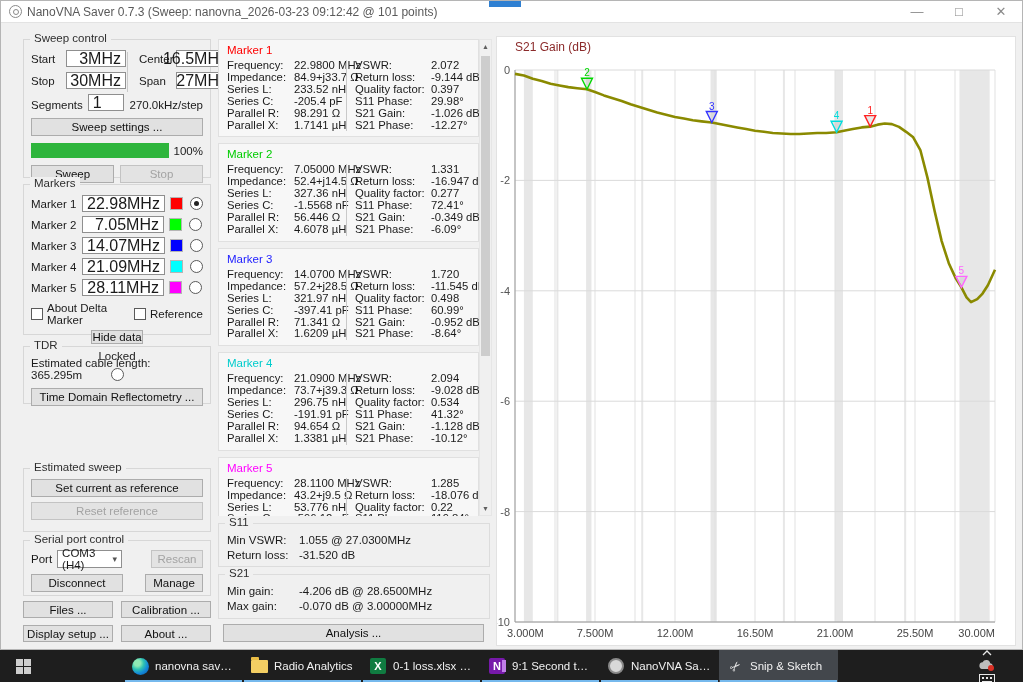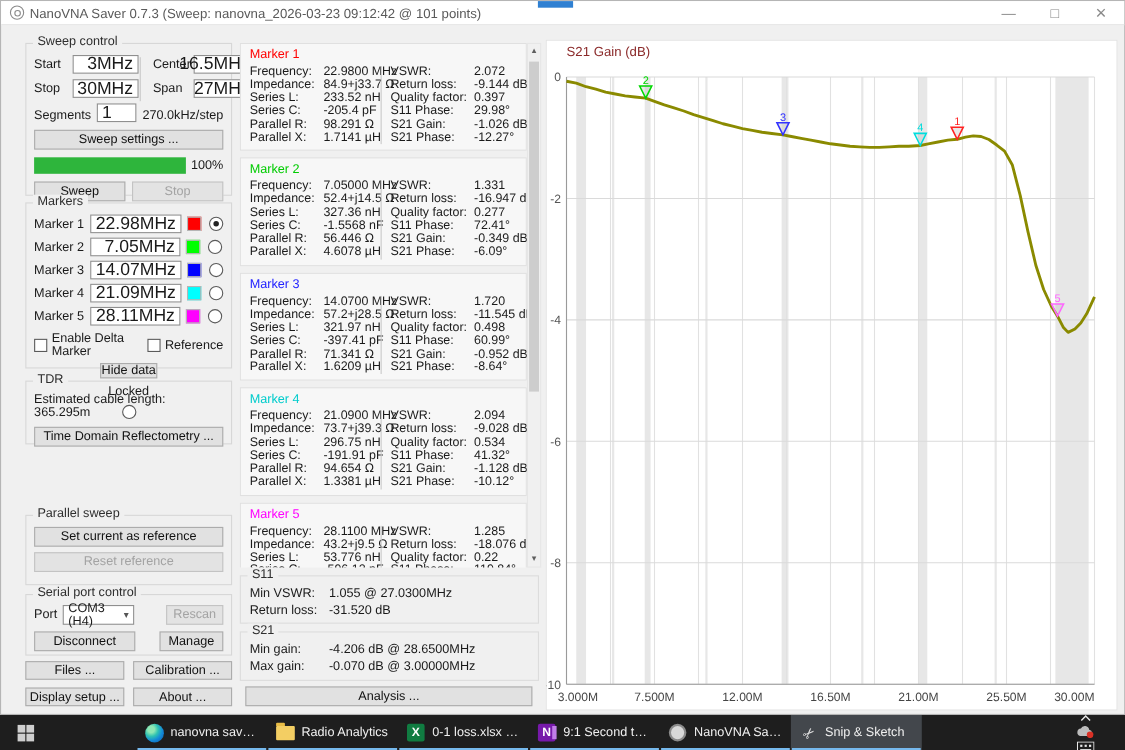--- a/index.html
+++ b/index.html
@@ -215,42 +215,42 @@
             </div>
             <div class="mk-row">
               <span class="lbl">Marker 5</span>
               <div class="inp right">28.11MHz</div>
               <span class="swatch" style="background:#ff00ff"></span>
               <span class="radio "></span>
             </div>
           </div>
         <div class="chk-row">
           <span class="chk"></span>
-          <span>Enable Delta Marker</span>
+          <span>About Delta Marker</span>
           <span class="chk" style="margin-left:6px;"></span>
           <span>Reference</span>
         </div>
         <div class="hd-row">
           <div class="btn">Hide data</div>
           <span class="lbl">Locked</span>
           <span class="radio"></span>
         </div>
       </div>
     </div>
 
     <div class="groupbox" style="top:323px;height:58px;">
       <span class="gb-title">TDR</span>
       <div class="gb-inner">
         <div class="mono-line">Estimated cable length:  365.295m</div>
         <div class="btn">Time Domain Reflectometry ...</div>
       </div>
     </div>
 
     <div class="groupbox" style="top:445px;height:64px;">
-      <span class="gb-title">Parallel sweep</span>
+      <span class="gb-title">Estimated sweep</span>
       <div class="gb-inner">
         <div class="btn" style="margin-bottom:5px;">Set current as reference</div>
         <div class="btn disabled">Reset reference</div>
       </div>
     </div>
 
     <div class="groupbox" style="top:517px;height:56px;">
       <span class="gb-title">Serial port control</span>
       <div class="gb-inner" style="padding-top:9px;">
         <div class="serial-row">

